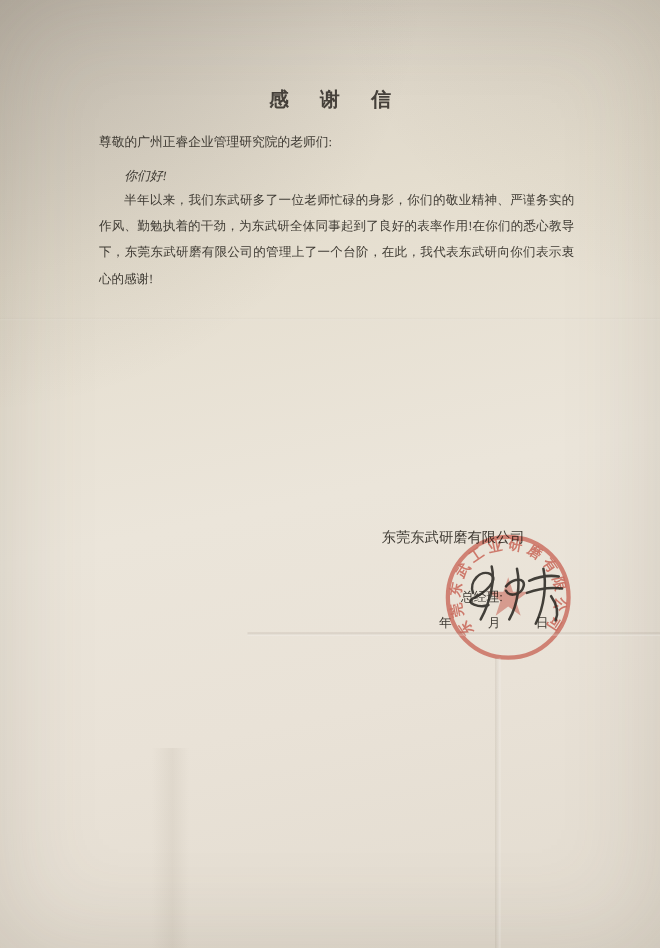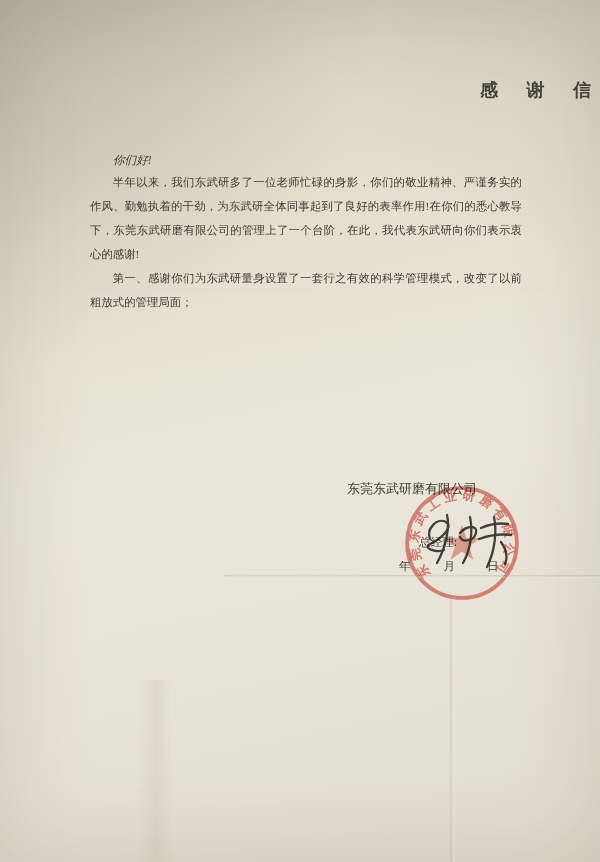--- a/index.html
+++ b/index.html
@@ -14,21 +14,21 @@
     width: 600px; height: 862px;
     background:
       radial-gradient(circle at -5% -5%, rgba(70,60,48,0.22), rgba(70,60,48,0) 38%),
       radial-gradient(circle at 105% -8%, rgba(70,60,48,0.10), rgba(70,60,48,0) 30%),
       linear-gradient(168deg, #d6cfc3 0%, #e5decf 26%, #ebe5da 52%, #e9e2d7 72%, #e2dbcf 100%);
     box-shadow: inset 0 0 90px rgba(95,84,66,0.18);
     overflow: hidden;
   }
   .letter-title {
     position: absolute; top: 78px; left: 0; width: 100%;
-    margin: 0; text-align: right;
+    margin: 0; text-align: center;
     font-size: 18px; font-weight: bold;
     letter-spacing: 9px; word-spacing: 6px; text-indent: 9px;
     color: #45403a;
   }
   .salutation {
     position: absolute; left: 90px; top: 124px;
     font-size: 11.6px; line-height: 1; color: #3e3a33;
   }
   .greeting {
     position: absolute; left: 113px; top: 155px;
@@ -88,26 +88,26 @@
     background: linear-gradient(to right, rgba(115,103,84,0) 0%, rgba(115,103,84,0.08) 55%, rgba(115,103,84,0) 100%);
   }
 </style>
 </head>
 <body>
 
 <div class="paper">
 
   <h1 class="letter-title">感 谢 信</h1>
 
+  <div class="salutation">尊敬的广州正睿企业管理研究院的老师们:</div>
 
   <div class="greeting">你们好!</div>
 
   <div class="letter-body">
     <p>半年以来，我们东武研多了一位老师忙碌的身影，你们的敬业精神、严谨务实的作风、勤勉执着的干劲，为东武研全体同事起到了良好的表率作用!在你们的悉心教导下，东莞东武研磨有限公司的管理上了一个台阶，在此，我代表东武研向你们表示衷心的感谢!</p>
-    <p>第一、感谢你们为东武研量身设置了一套行之有效的科学管理模式，改变了以前粗放式的管理局面；</p>
   </div>
 
   <div class="sig-company">东莞东武研磨有限公司</div>
 
   <div class="sig-role">总经理:</div>
 
   <div class="sig-date">
     <span class="y">年</span>
     <span class="m">月</span>
     <span class="d">日</span>

